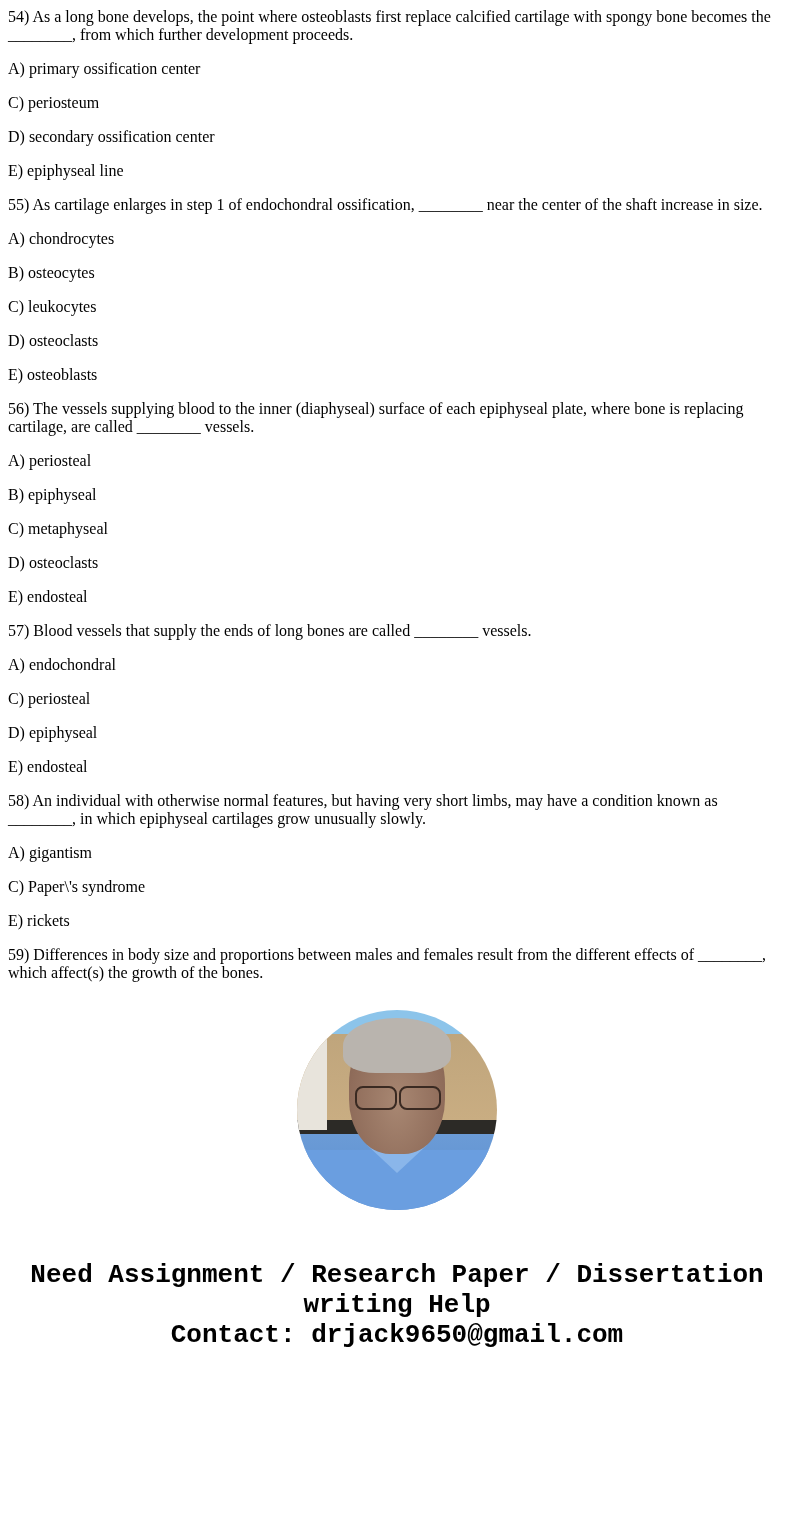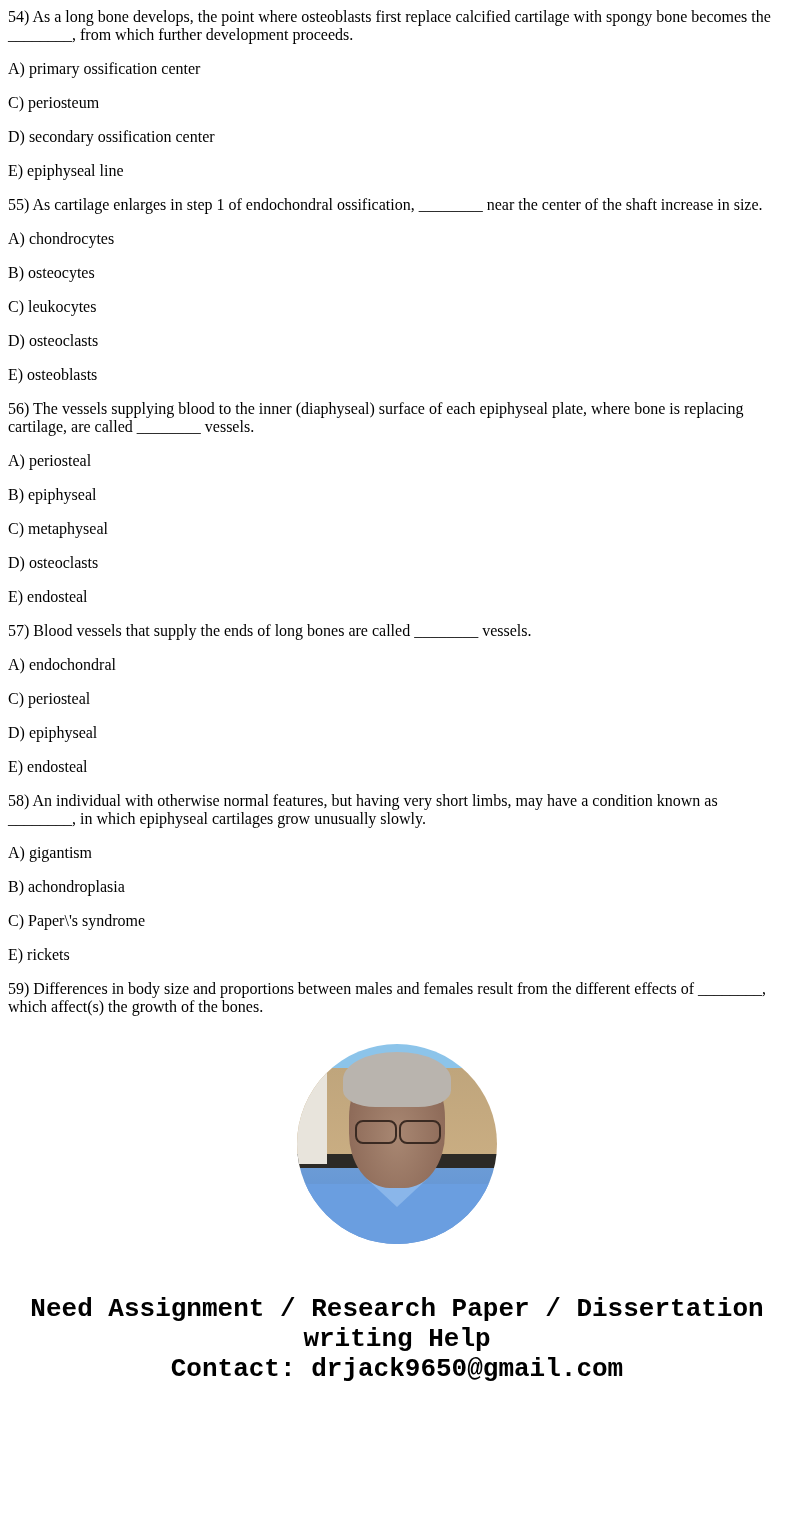--- a/index.html
+++ b/index.html
@@ -84,21 +84,20 @@
   <p>E) endosteal</p>
 
   <p>57) Blood vessels that supply the ends of long bones are called ________ vessels.</p>
   <p>A) endochondral</p>
   <p>C) periosteal</p>
   <p>D) epiphyseal</p>
   <p>E) endosteal</p>
 
   <p>58) An individual with otherwise normal features, but having very short limbs, may have a condition known as ________, in which epiphyseal cartilages grow unusually slowly.</p>
   <p>A) gigantism</p>
-  <p>B) achondroplasia</p>
   <p>C) Paper\'s syndrome</p>
   <p>E) rickets</p>
 
   <p>59) Differences in body size and proportions between males and females result from the different effects of ________, which affect(s) the growth of the bones.</p>
 </div>
 
 <div class="avatar-wrap">
   <div class="avatar">
     <div class="panel-l"></div>
     <div class="shirt"></div>

